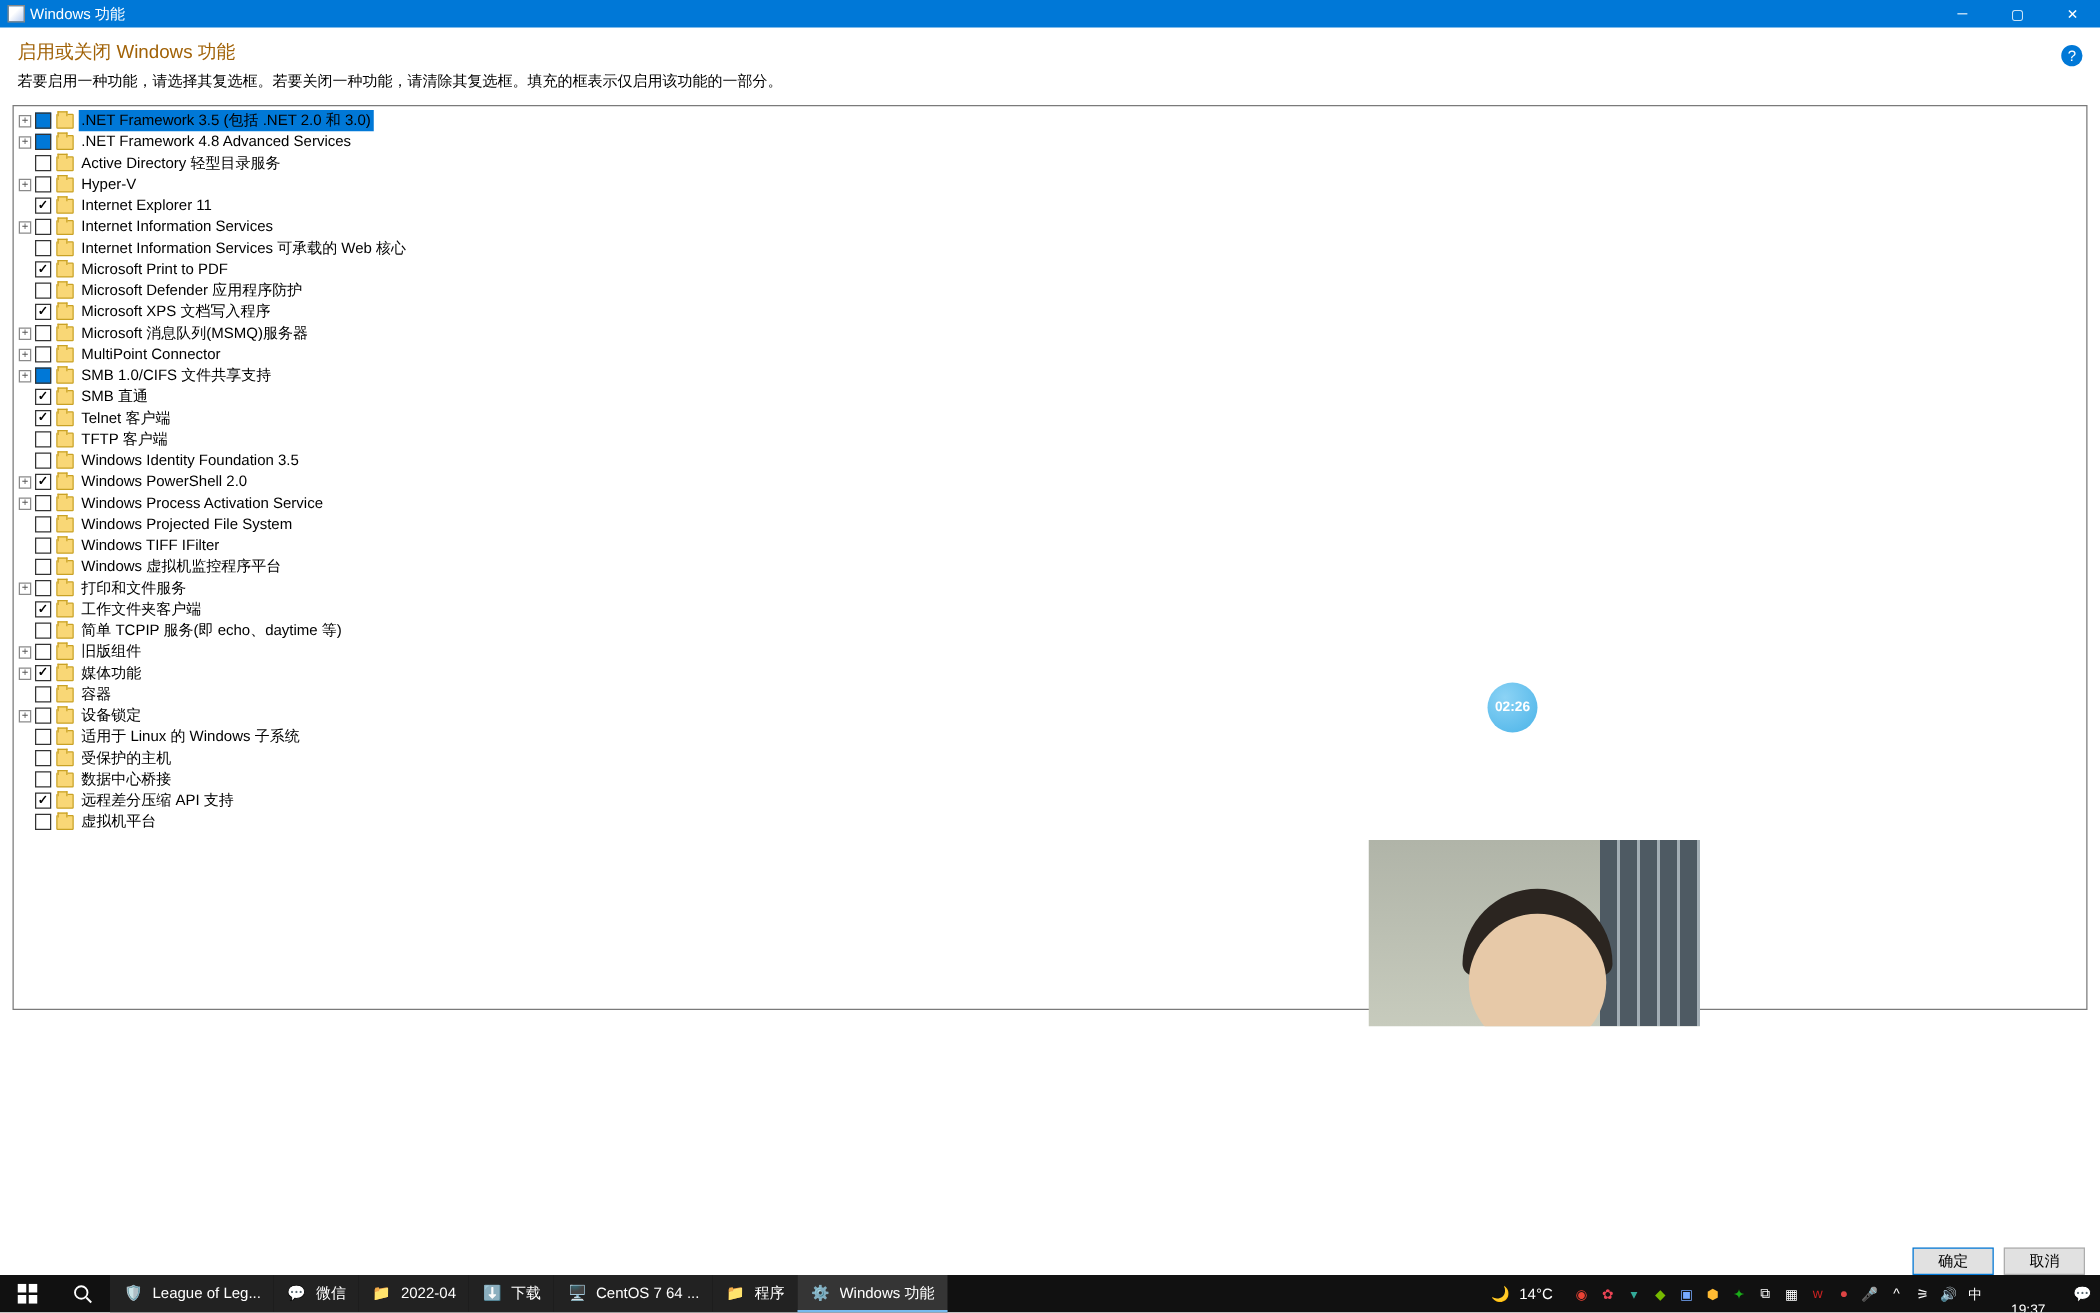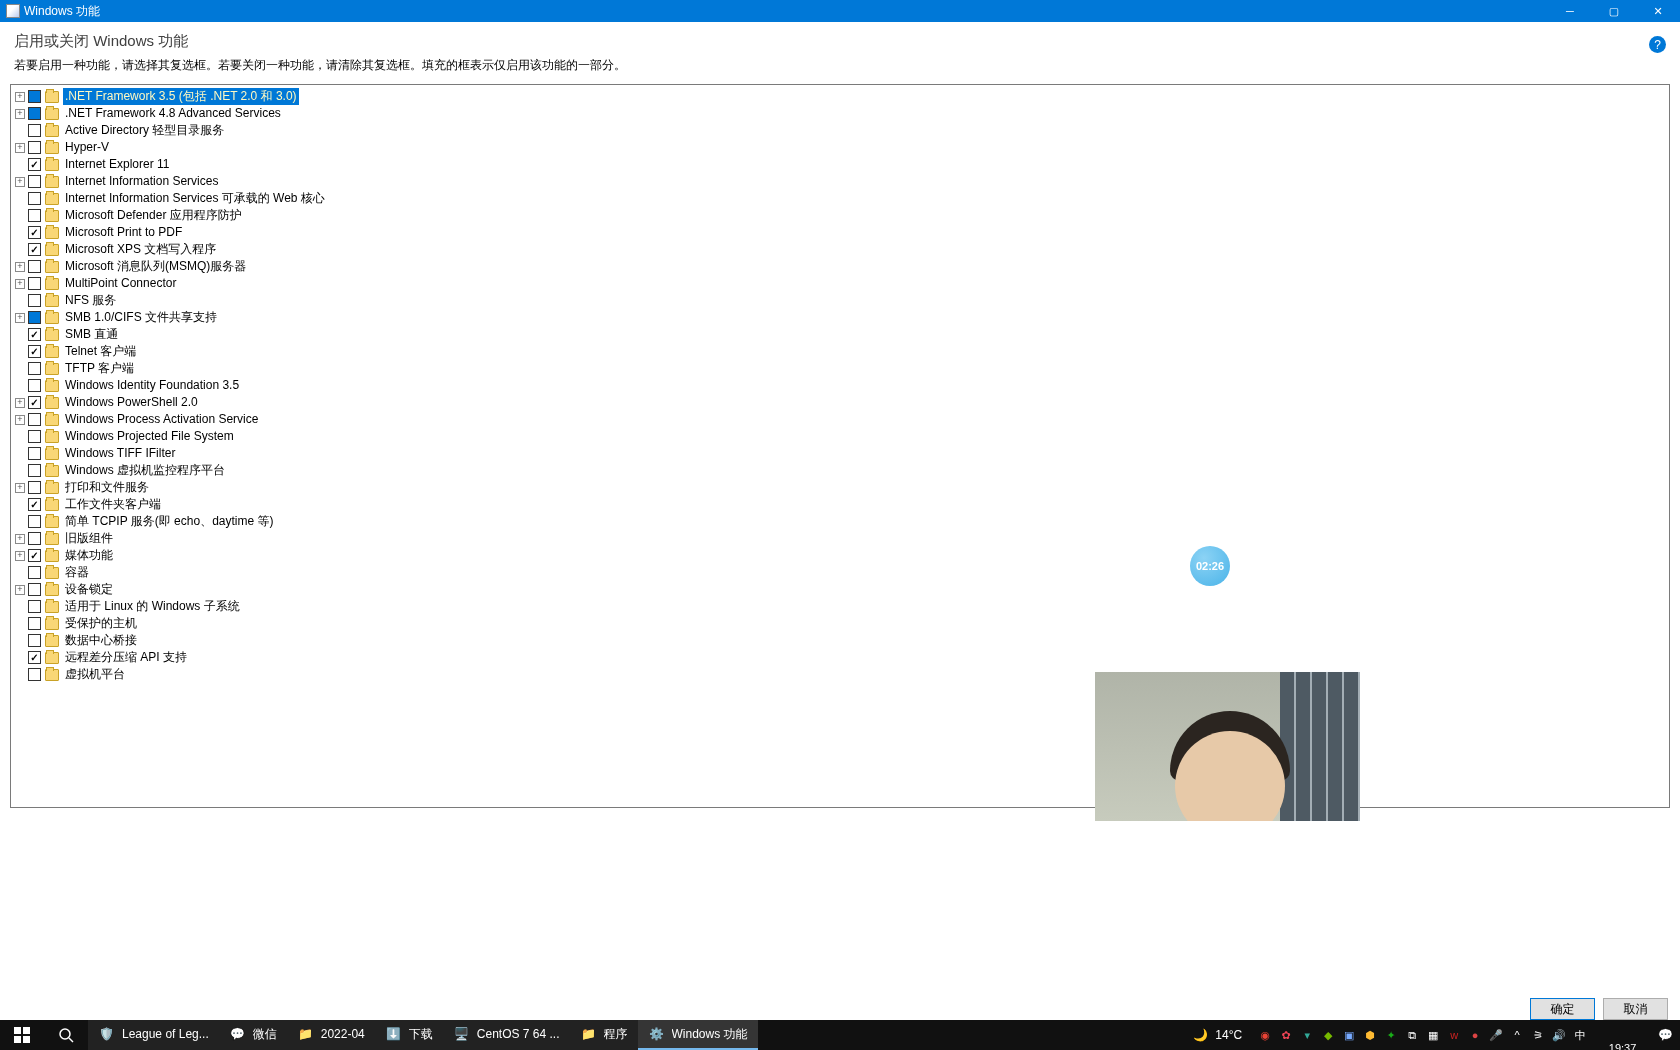--- a/index.html
+++ b/index.html
@@ -33,21 +33,21 @@
       width: 44px; height: 22px;
       display: flex; align-items: center; justify-content: center;
       color: #fff; font-size: 11px;
     }
 
     
     .header {
       padding: 10px 14px 4px;
       display: flex; justify-content: space-between; align-items: flex-start;
     }
-    .header-title { color: #404040; font-size: 15px; }
+    .header-title { color: #a16207; font-size: 15px; }
     .header-help {
       width: 17px; height: 17px; border-radius: 50%;
       background: #0078d7; color: #fff;
       display: flex; align-items: center; justify-content: center;
       font-size: 12px; margin-top: 4px;
     }
     .header-desc { padding: 0 14px 6px; font-size: 12px; color: #000; }
 
     
     .tree-box {
@@ -87,21 +87,21 @@
       border: 1px solid #c9a226;
       border-radius: 1px;
       margin: 0 3px;
       position: relative; flex-shrink: 0;
     }
     .folder::before {
       content: ""; position: absolute; top: -3px; left: 0;
       width: 6px; height: 3px; background: #f9d776; border: 1px solid #c9a226; border-bottom: none;
     }
     .label { font-size: 12px; padding: 0 2px; }
-    .label.selected { background: #0078d7; color: #fef9c3; }
+    .label.selected { background: #0078d7; color: #000000; }
 
     
     .timer-bubble {
       position: absolute; top: 546px; left: 1190px;
       width: 40px; height: 40px; border-radius: 50%;
       background: radial-gradient(circle at 35% 30%, #8cd3f5, #4ab3e8);
       display: flex; align-items: center; justify-content: center;
       color: #fff; font-size: 11px; font-weight: bold;
     }
 
@@ -225,53 +225,47 @@
       <span class="label">Internet Information Services</span>
     </div>
     <div class="row">
       <span class="expander none"></span>
       <span class="cb unchecked"></span>
       <span class="folder"></span>
       <span class="label">Internet Information Services 可承载的 Web 核心</span>
     </div>
     <div class="row">
       <span class="expander none"></span>
+      <span class="cb checked"></span>
+      <span class="folder"></span>
+      <span class="label">Microsoft Print to PDF</span>
+    </div>
+    <div class="row">
+      <span class="expander none"></span>
       <span class="cb unchecked"></span>
       <span class="folder"></span>
       <span class="label">Microsoft Defender 应用程序防护</span>
     </div>
     <div class="row">
       <span class="expander none"></span>
       <span class="cb checked"></span>
       <span class="folder"></span>
-      <span class="label">Microsoft Print to PDF</span>
-    </div>
-    <div class="row">
-      <span class="expander none"></span>
-      <span class="cb checked"></span>
-      <span class="folder"></span>
       <span class="label">Microsoft XPS 文档写入程序</span>
     </div>
     <div class="row">
       <span class="expander">+</span>
       <span class="cb unchecked"></span>
       <span class="folder"></span>
       <span class="label">Microsoft 消息队列(MSMQ)服务器</span>
     </div>
     <div class="row">
       <span class="expander">+</span>
       <span class="cb unchecked"></span>
       <span class="folder"></span>
       <span class="label">MultiPoint Connector</span>
-    </div>
-    <div class="row">
-      <span class="expander none"></span>
-      <span class="cb unchecked"></span>
-      <span class="folder"></span>
-      <span class="label">NFS 服务</span>
     </div>
     <div class="row">
       <span class="expander">+</span>
       <span class="cb partial"></span>
       <span class="folder"></span>
       <span class="label">SMB 1.0/CIFS 文件共享支持</span>
     </div>
     <div class="row">
       <span class="expander none"></span>
       <span class="cb checked"></span>

